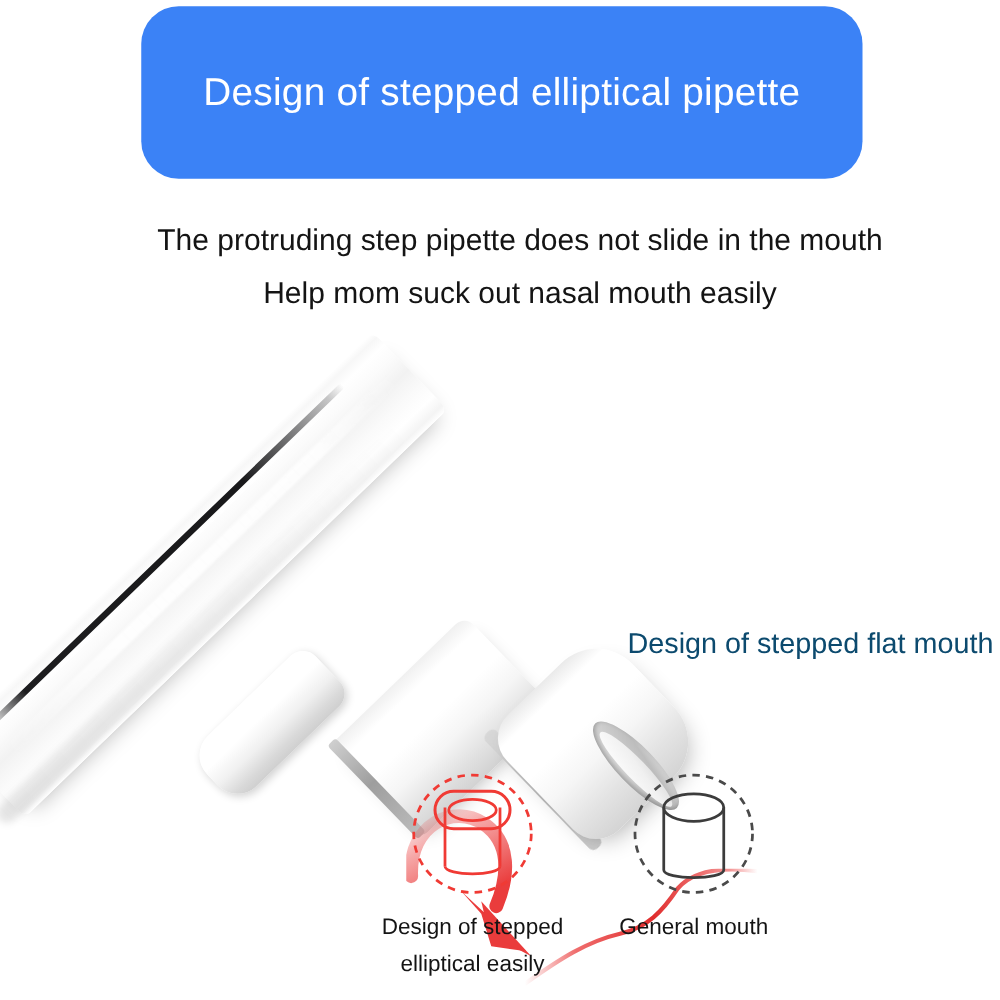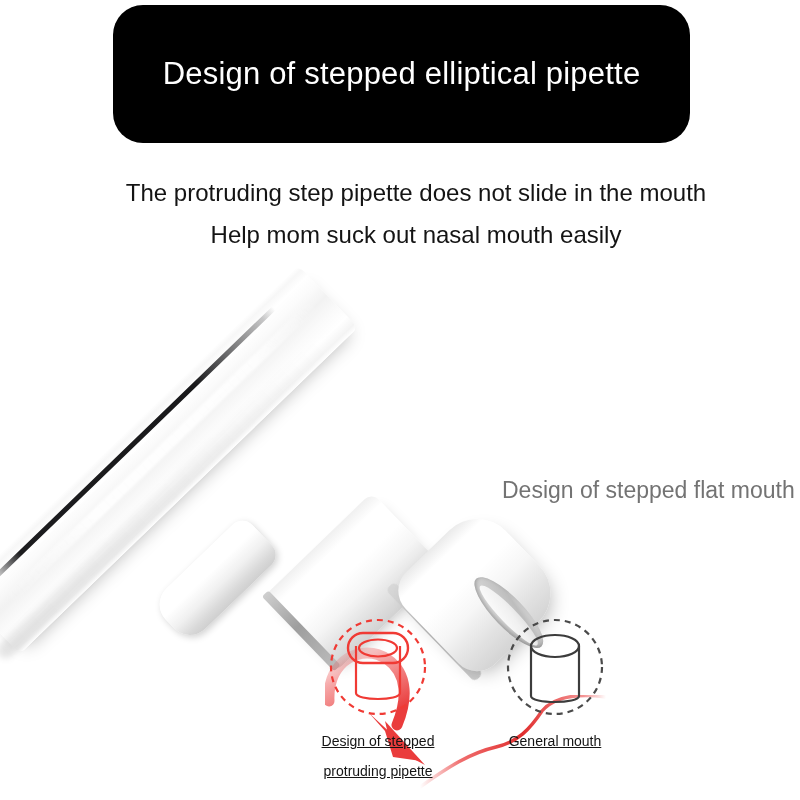--- a/index.html
+++ b/index.html
@@ -2,21 +2,21 @@
 <html><head>
 <meta charset="utf-8">
 <style>
   html,body{margin:0;padding:0;}
   body{width:800px;height:800px;background:#ffffff;
        font-family:"Liberation Sans","DejaVu Sans",sans-serif;overflow:hidden;}
   #root{position:relative;width:800px;height:800px;background:#fff;}
 
   
   .banner{position:absolute;left:113px;top:5px;width:577px;height:138px;
-          background:#000000;border-radius:30px;display:flex;align-items:center;
+          background:#3b82f6;border-radius:30px;display:flex;align-items:center;
           justify-content:center;}
   .banner-text{color:#ffffff;font-size:31px;letter-spacing:.2px;white-space:nowrap;}
 
   
   .subtitle{position:absolute;left:16px;top:172px;width:800px;text-align:center;
             color:#141414;font-size:24px;line-height:42px;}
   .subtitle div{white-space:nowrap;}
 
   
   .stage{position:absolute;left:0;top:280px;width:800px;height:520px;}
@@ -102,22 +102,22 @@
   
   .rot-cap{position:absolute;left:22px;top:645px;width:230px;
         transform-origin:0 0;transform:rotate(-37deg);
         color:#121212;font-size:22px;line-height:29px;white-space:nowrap;}
 
   
   .icon-block{position:absolute;top:618px;}
   .ib-left{left:288px;width:180px;}
   .ib-right{left:465px;width:180px;}
   .icon-art{width:180px;height:102px;display:block;}
-  .icon-cap{margin-top:6px;text-align:center;color:#141414;font-size:14px;
-        line-height:30px;text-decoration:underline;}
+  .icon-cap{margin-top:6px;text-align:center;color:#141414;font-size:18px;
+        line-height:30px;}
   .icon-cap div{white-space:nowrap;}
 </style>
 </head>
 <body>
 
 <div id="root">
 
   <div class="banner">
     <span class="banner-text">Design of stepped elliptical pipette</span>
   </div>
@@ -167,34 +167,34 @@
       </defs>
       <path d="M2,92 C30,72 52,58 78,52 C100,47 112,34 124,16 C136,2 158,-2 188,2" fill="none" stroke="url(#ledg)" stroke-width="3.4" stroke-linecap="round"></path>
     </svg>
 
     <div class="rot-cap">
       <div>Use your mouth to</div>
 
     </div>
   </div>
 
-  <div style="position:absolute;left:502px;top:477px;font-size:23px;color:#737373;white-space:nowrap;">Design of stepped flat mouth</div>
+  <div style="position:absolute;left:502px;top:501px;font-size:23px;color:#0c4a6e;white-space:nowrap;">Design of stepped flat mouth</div>
 
   <div class="icon-block ib-left">
     <svg class="icon-art" viewBox="0 0 180 102">
       <circle cx="90" cy="49" r="47" fill="none" stroke="#f03a34" stroke-width="2.2" stroke-dasharray="6 5"></circle>
       <path d="M68,75 L68,28" stroke="#f03a34" stroke-width="2.2" fill="none"></path>
       <path d="M112,75 L112,28" stroke="#f03a34" stroke-width="2.2" fill="none"></path>
       <path d="M68,75 C68,83 112,83 112,75" stroke="#f03a34" stroke-width="2.2" fill="none"></path>
       <rect x="60" y="15" width="60" height="30" rx="15" ry="15" fill="none" stroke="#f03a34" stroke-width="2.4"></rect>
       <ellipse cx="90" cy="30" rx="19" ry="8.5" fill="none" stroke="#f03a34" stroke-width="2.2"></ellipse>
     </svg>
     <div class="icon-cap">
       <div>Design of stepped</div>
-      <div>protruding pipette</div>
+      <div>elliptical easily</div>
     </div>
   </div>
 
   <div class="icon-block ib-right">
     <svg class="icon-art" viewBox="0 0 180 102">
       <circle cx="90" cy="49" r="47" fill="none" stroke="#4a4a4a" stroke-width="2.2" stroke-dasharray="6 5"></circle>
       <path d="M66,78 L66,28" stroke="#3c3c3c" stroke-width="2.2" fill="none"></path>
       <path d="M114,78 L114,28" stroke="#3c3c3c" stroke-width="2.2" fill="none"></path>
       <path d="M66,78 C66,86 114,86 114,78" stroke="#3c3c3c" stroke-width="2.2" fill="none"></path>
       <ellipse cx="90" cy="28" rx="24" ry="11" fill="none" stroke="#3c3c3c" stroke-width="2.2"></ellipse>

